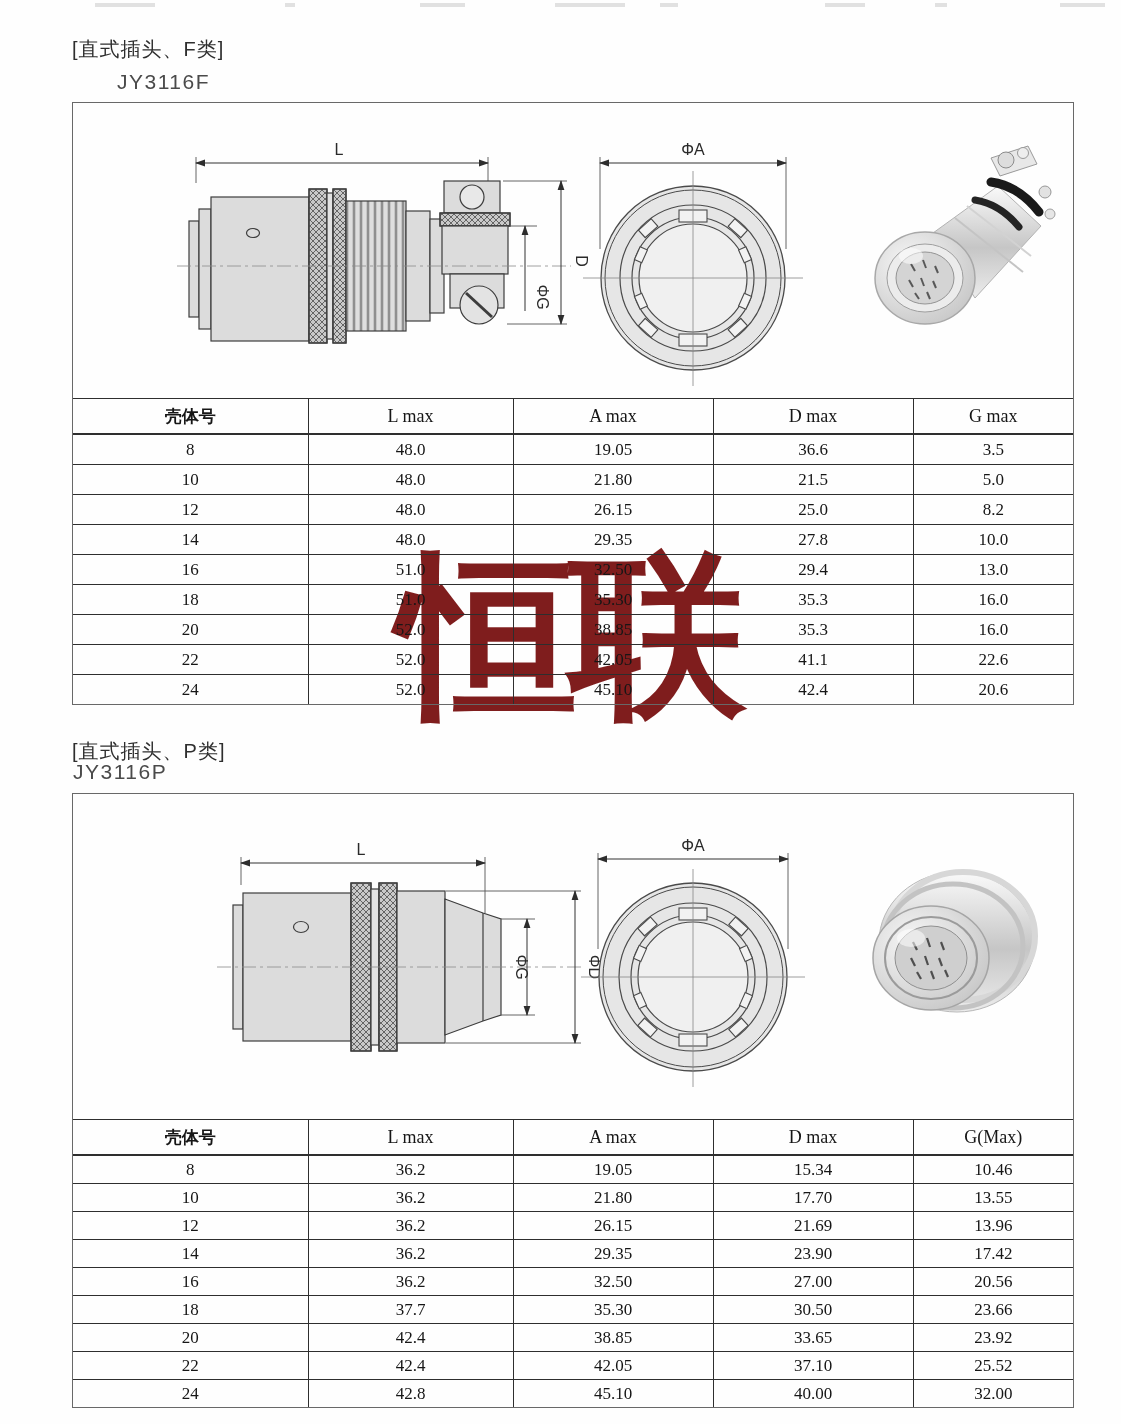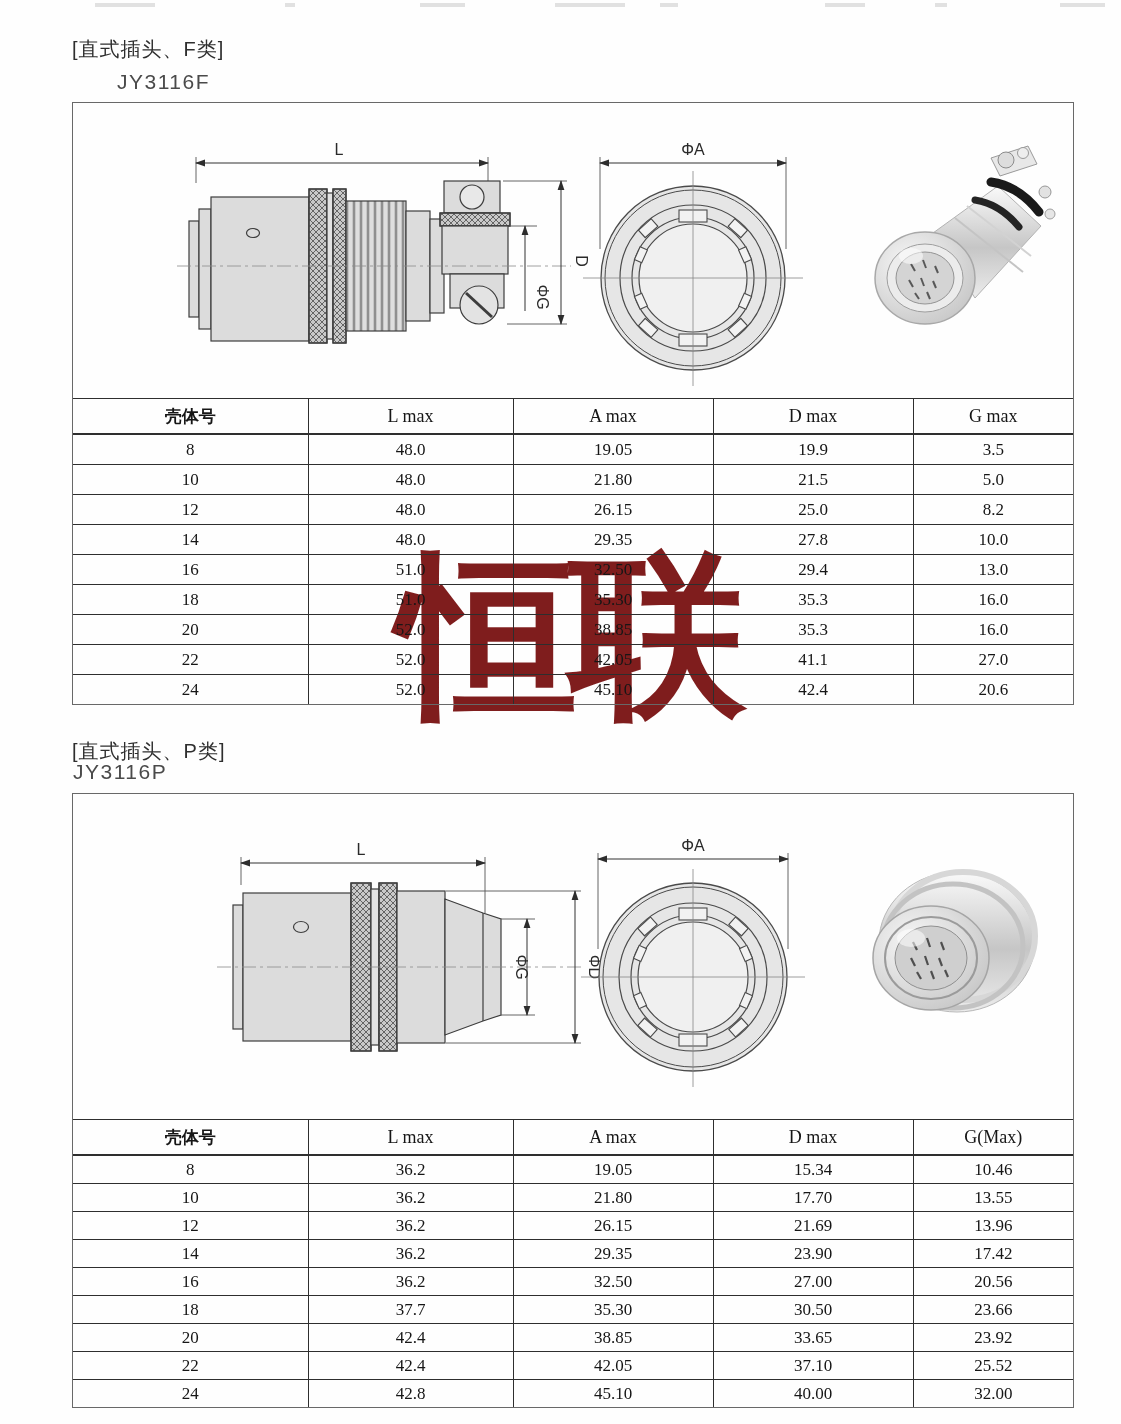--- a/index.html
+++ b/index.html
@@ -217,21 +217,21 @@
             <th>A max</th>
             <th>D max</th>
             <th>G max</th>
           </tr>
         </thead>
         <tbody>
           <tr>
             <td>8</td>
             <td>48.0</td>
             <td>19.05</td>
-            <td>19.9</td>
+            <td>36.6</td>
             <td>3.5</td>
           </tr>
           <tr>
             <td>10</td>
             <td>48.0</td>
             <td>21.80</td>
             <td>21.5</td>
             <td>5.0</td>
           </tr>
           <tr>
@@ -267,21 +267,21 @@
             <td>52.0</td>
             <td>38.85</td>
             <td>35.3</td>
             <td>16.0</td>
           </tr>
           <tr>
             <td>22</td>
             <td>52.0</td>
             <td>42.05</td>
             <td>41.1</td>
-            <td>27.0</td>
+            <td>22.6</td>
           </tr>
           <tr>
             <td>24</td>
             <td>52.0</td>
             <td>45.10</td>
             <td>42.4</td>
             <td>20.6</td>
           </tr>
         </tbody>
       </table>

